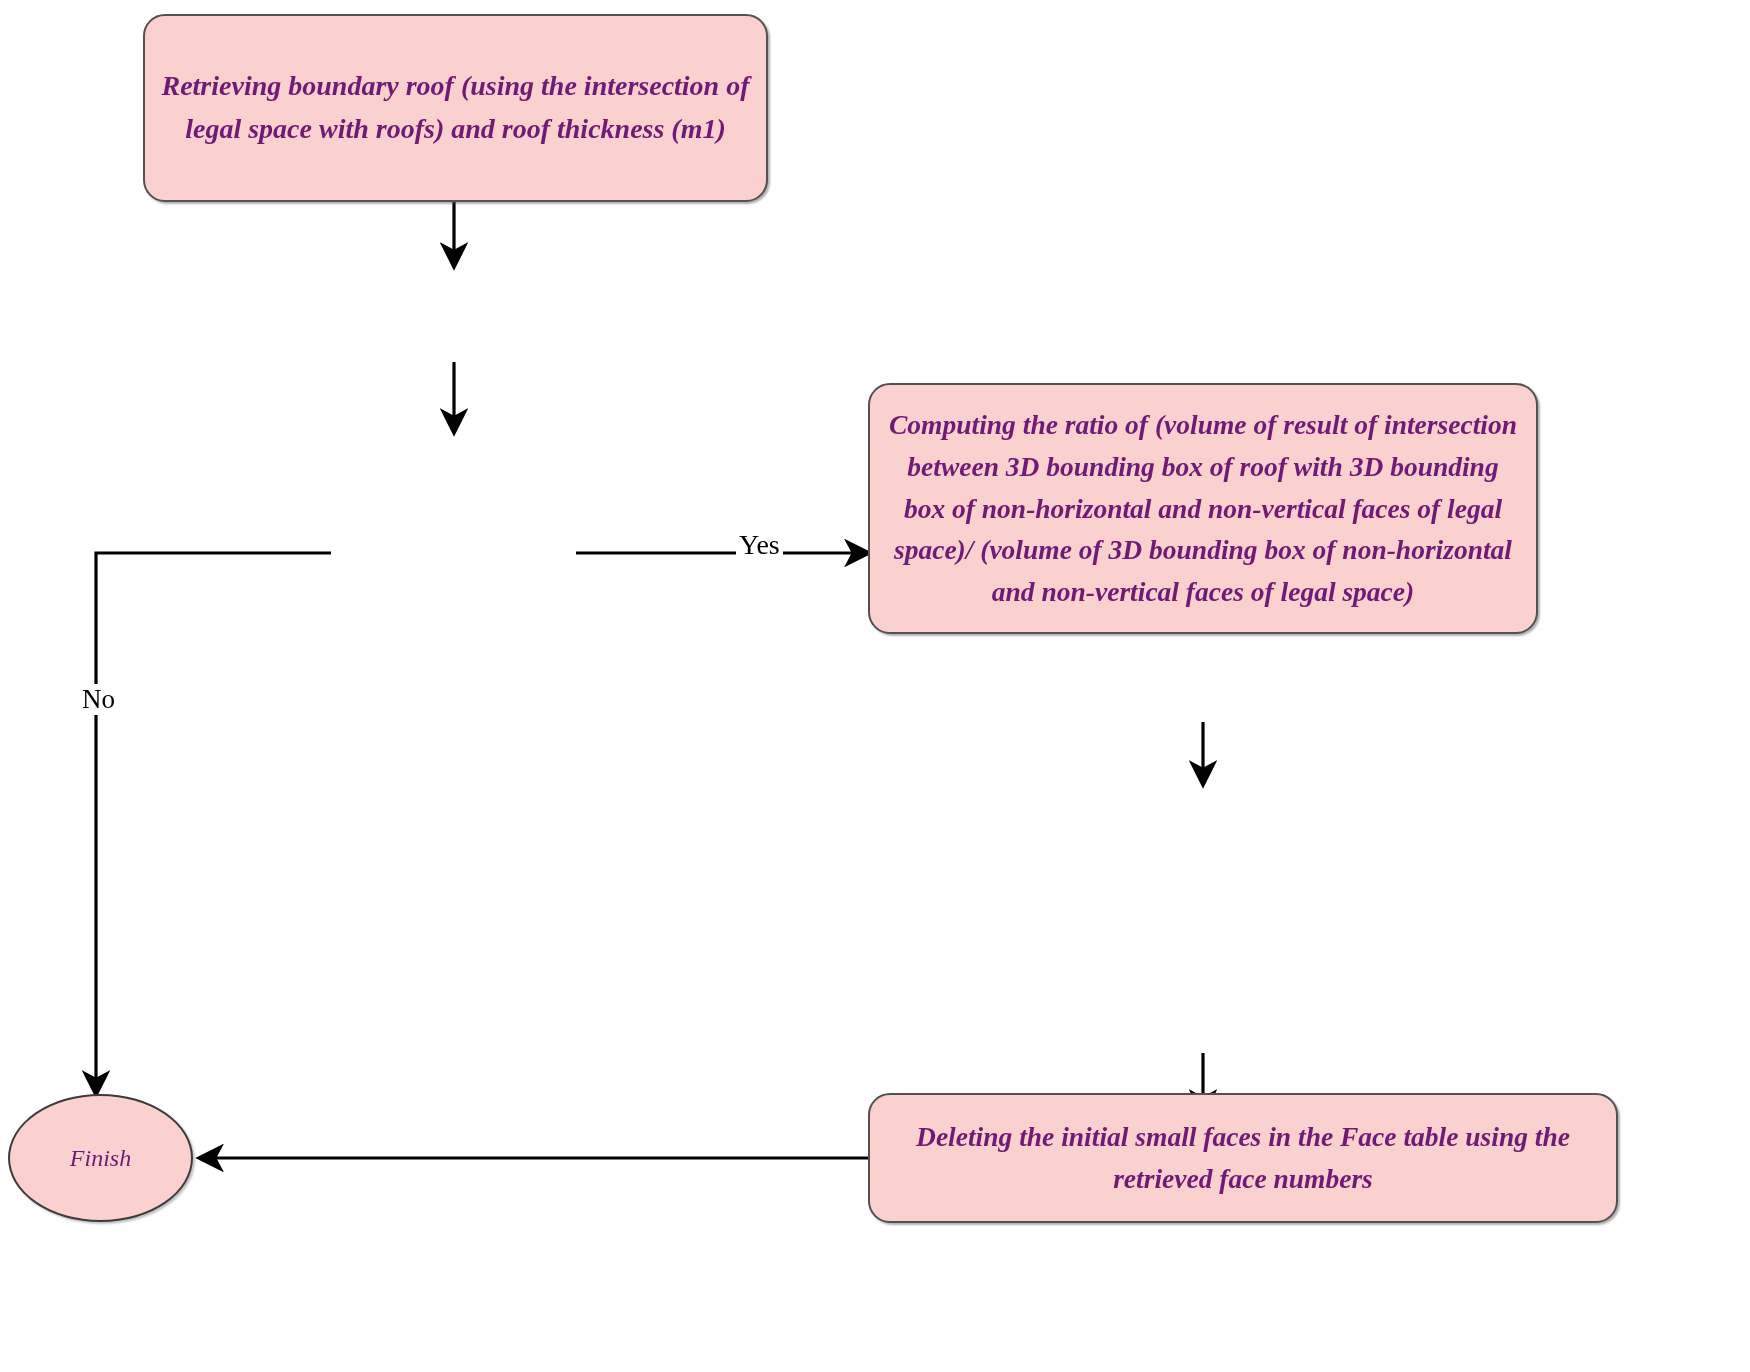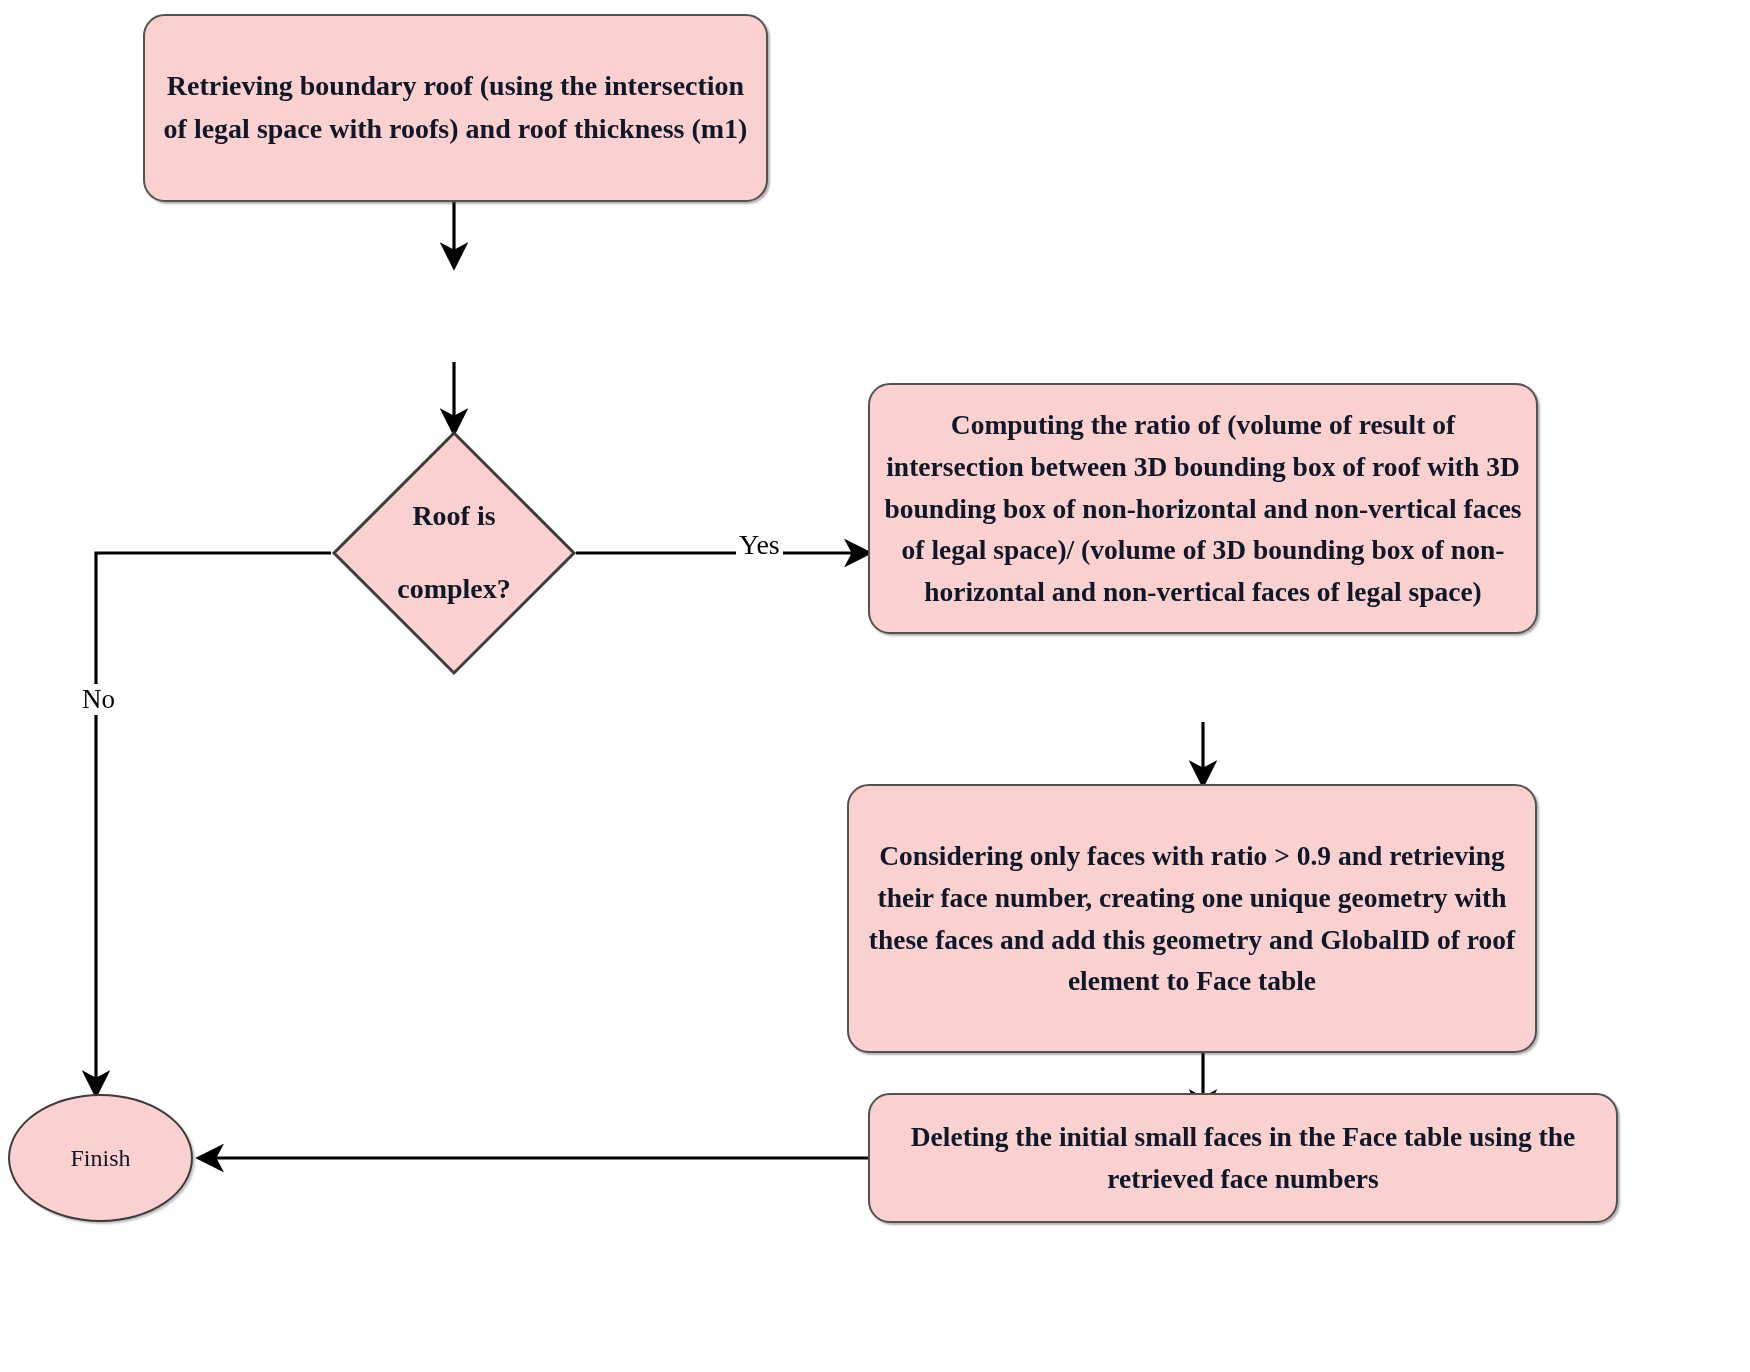--- a/index.html
+++ b/index.html
@@ -25,25 +25,26 @@
     top: 0;
     width: 1750px;
     height: 1372px;
     pointer-events: none;
   }
   .node {
     position: absolute;
     box-sizing: border-box;
     display: flex;
     align-items: center;
-    justify-content: center;
+    justify-content: flex-end;
     text-align: center;
-    color: #0f172a;
+    color: #701a75;
     font-weight: bold;
     z-index: 2;
+    font-style: italic;
   }
   .proc {
     background: #fad1ce;
     border: 2px solid #555052;
     border-radius: 22px;
     box-shadow: 2px 2px 2px rgba(90,80,85,0.45);
     padding: 6px 14px;
   }
   .proc .txt {
     line-height: 1.52;
@@ -109,41 +110,29 @@
     <path d="M 1203 1053 L 1203 1113" stroke="#000000" stroke-width="3.2" fill="none" marker-end="url(#arrow)"></path>
 
     <path d="M 868 1158 L 200 1158" stroke="#000000" stroke-width="3.2" fill="none" marker-end="url(#arrow)"></path>
   </svg>
 
   <div class="node proc" style="left:143px; top:14px; width:625px; height:188px; font-size:28px;">
     <span class="txt">Retrieving boundary roof  (using the intersection of legal space with roofs) and roof thickness (m1)</span>
   </div>
 
 
-  <div class="node decision" style="left:331px; top:430px; width:246px; height:246px; font-size:28px;">
-    <svg width="246" height="246" viewBox="0 0 246 246">
-      <polygon points="123,3 243,123 123,243 3,123" fill="#fad1ce" stroke="#3f3b3d" stroke-width="3"></polygon>
-    </svg>
-    <div class="txt">
-      <div>Roof is</div>
-      <div>complex?</div>
-    </div>
-  </div>
 
   <div class="edge-label" style="left:736px; top:529px; font-size:28px;">Yes</div>
 
   <div class="edge-label" style="left:79px; top:684px; font-size:27px;">No</div>
 
   <div class="node proc" style="left:868px; top:383px; width:670px; height:251px; font-size:27.5px;">
     <span class="txt">Computing the ratio of (volume of result of intersection between 3D bounding box of roof with 3D bounding box of non-horizontal and non-vertical faces of legal space)/ (volume of 3D bounding box of non-horizontal and non-vertical faces of legal space)</span>
   </div>
 
-  <div class="node proc" style="left:847px; top:784px; width:690px; height:269px; font-size:27.5px;">
-    <span class="txt">Considering only faces with ratio &gt; 0.9 and retrieving their face number, creating one unique geometry with these faces and add this geometry and GlobalID of roof element to Face table</span>
-  </div>
 
   <div class="node proc" style="left:868px; top:1093px; width:750px; height:130px; font-size:27.5px;">
     <span class="txt">Deleting the initial small faces in the Face table using the retrieved face numbers</span>
   </div>
 
   <div class="node terminator" style="left:8px; top:1094px; width:185px; height:128px; font-size:24px;">
     <span class="txt">Finish</span>
   </div>
 
 </div>

